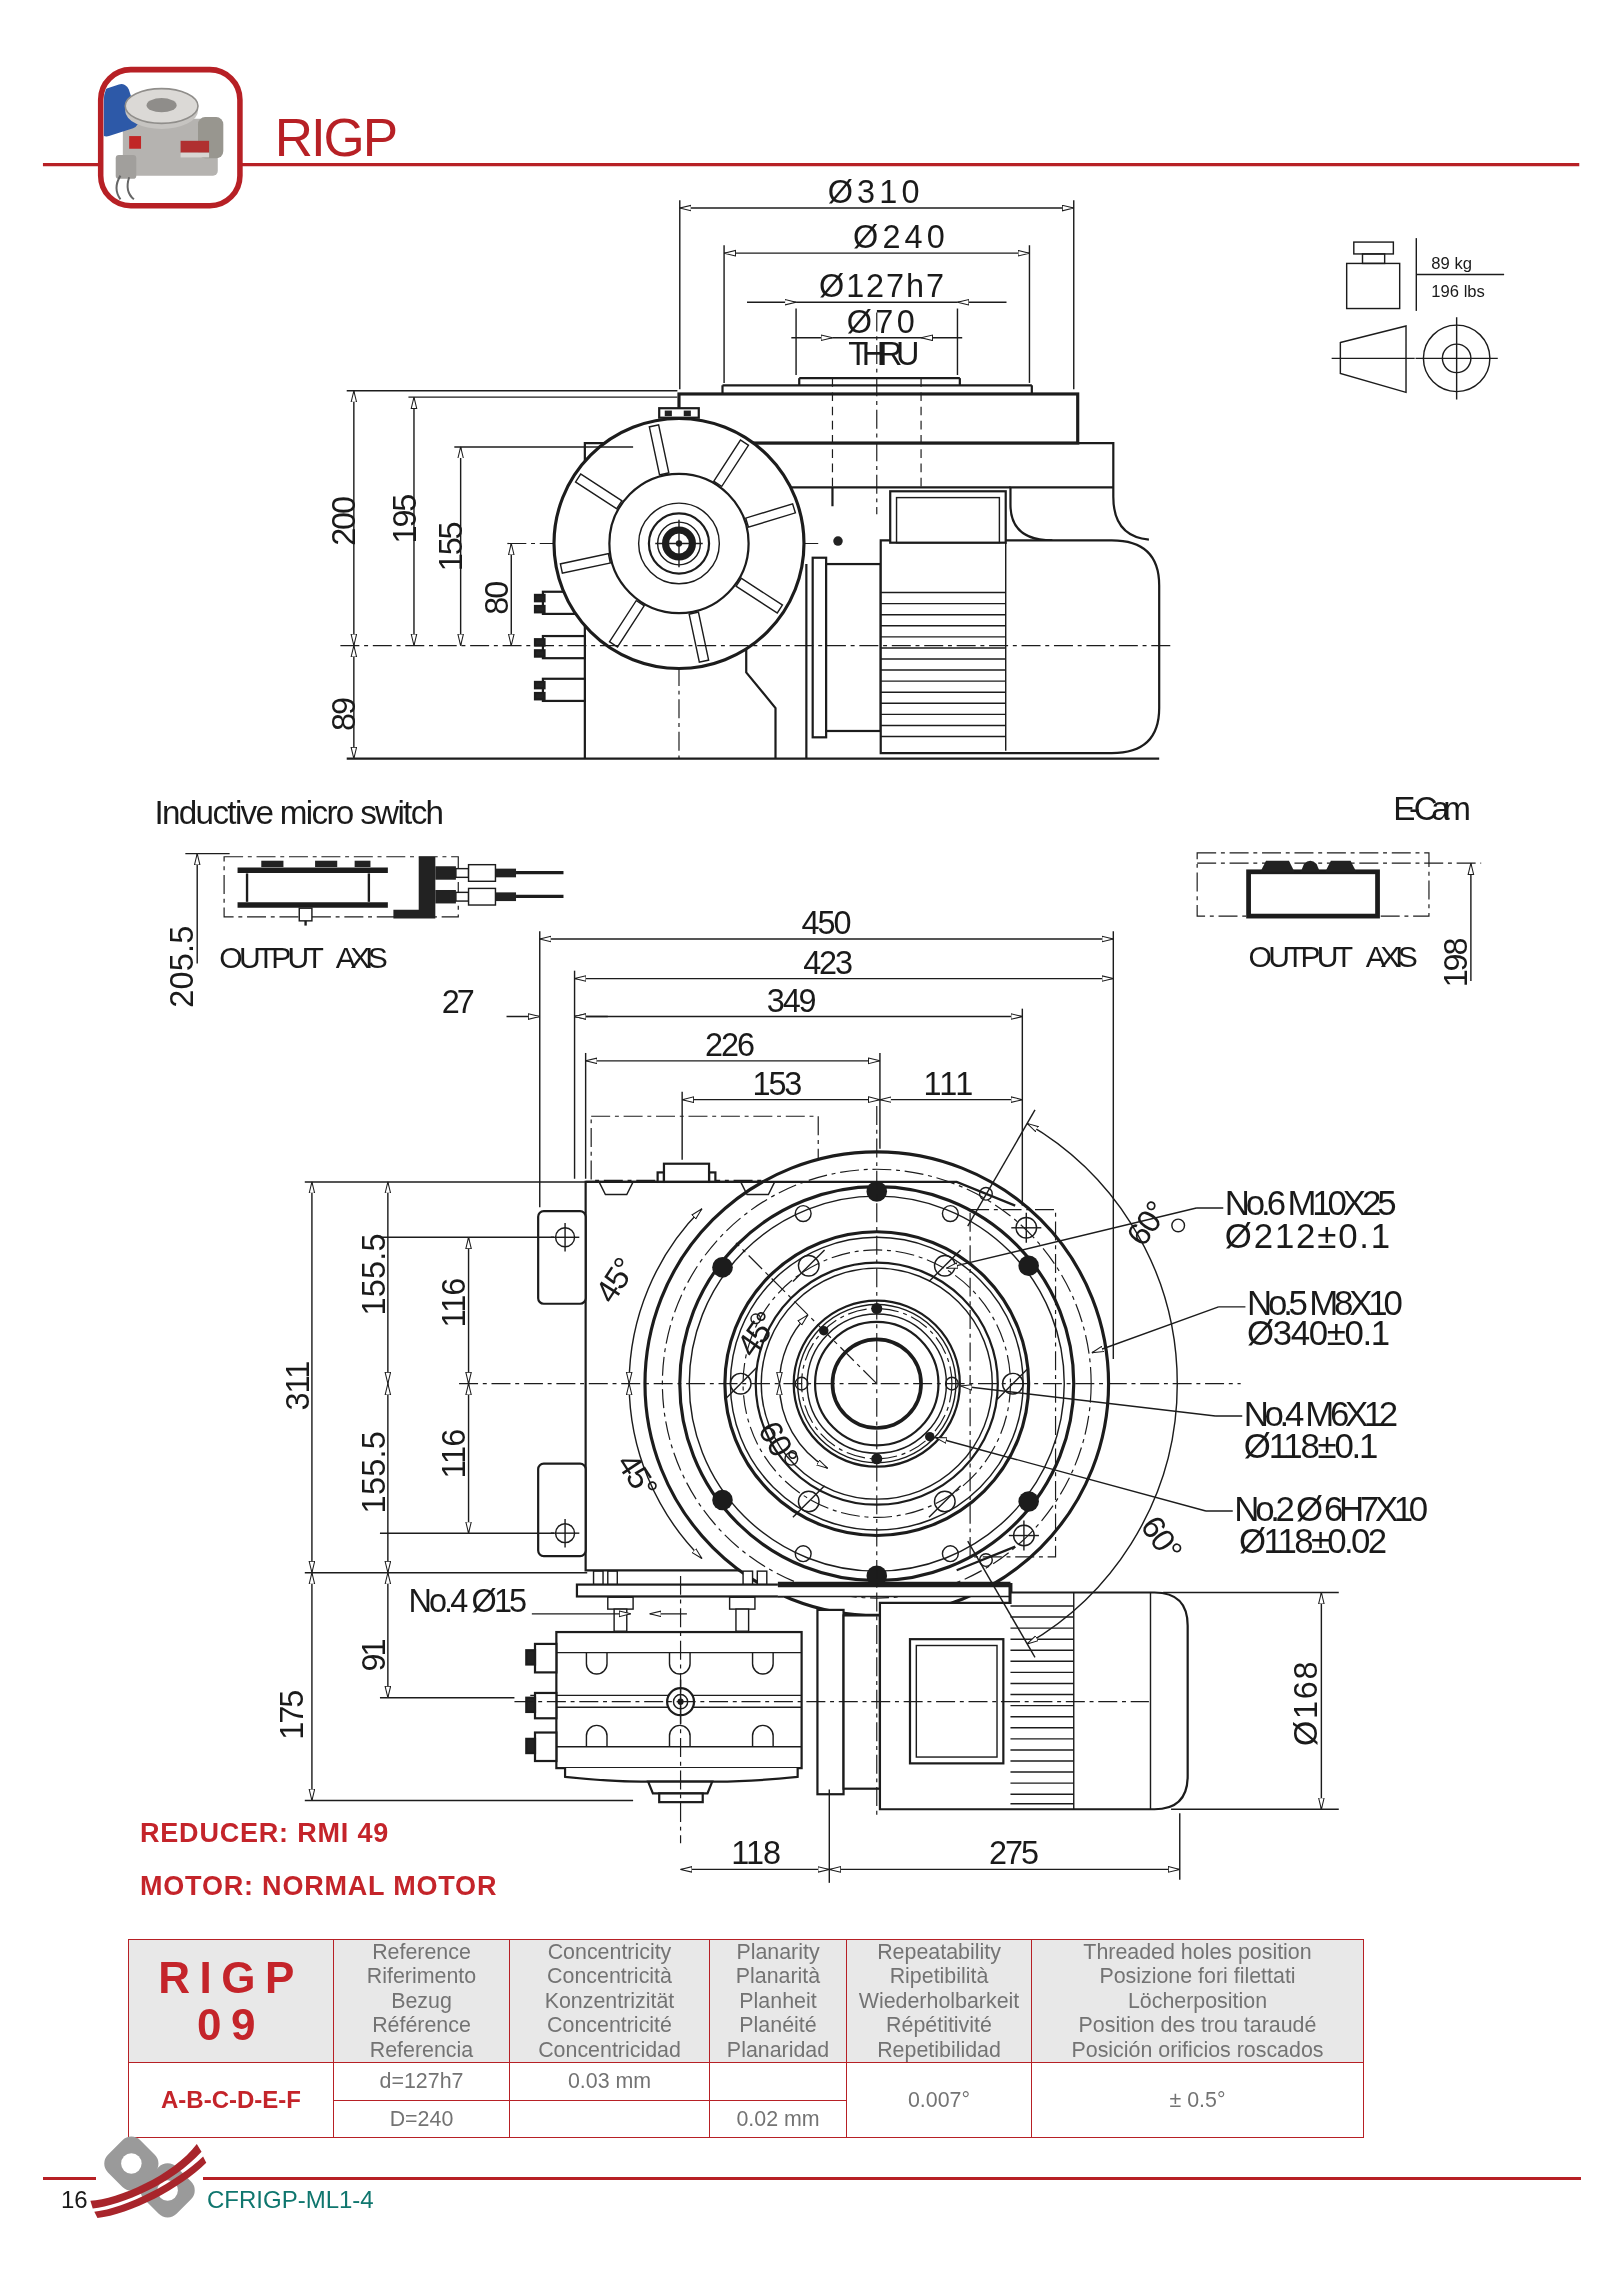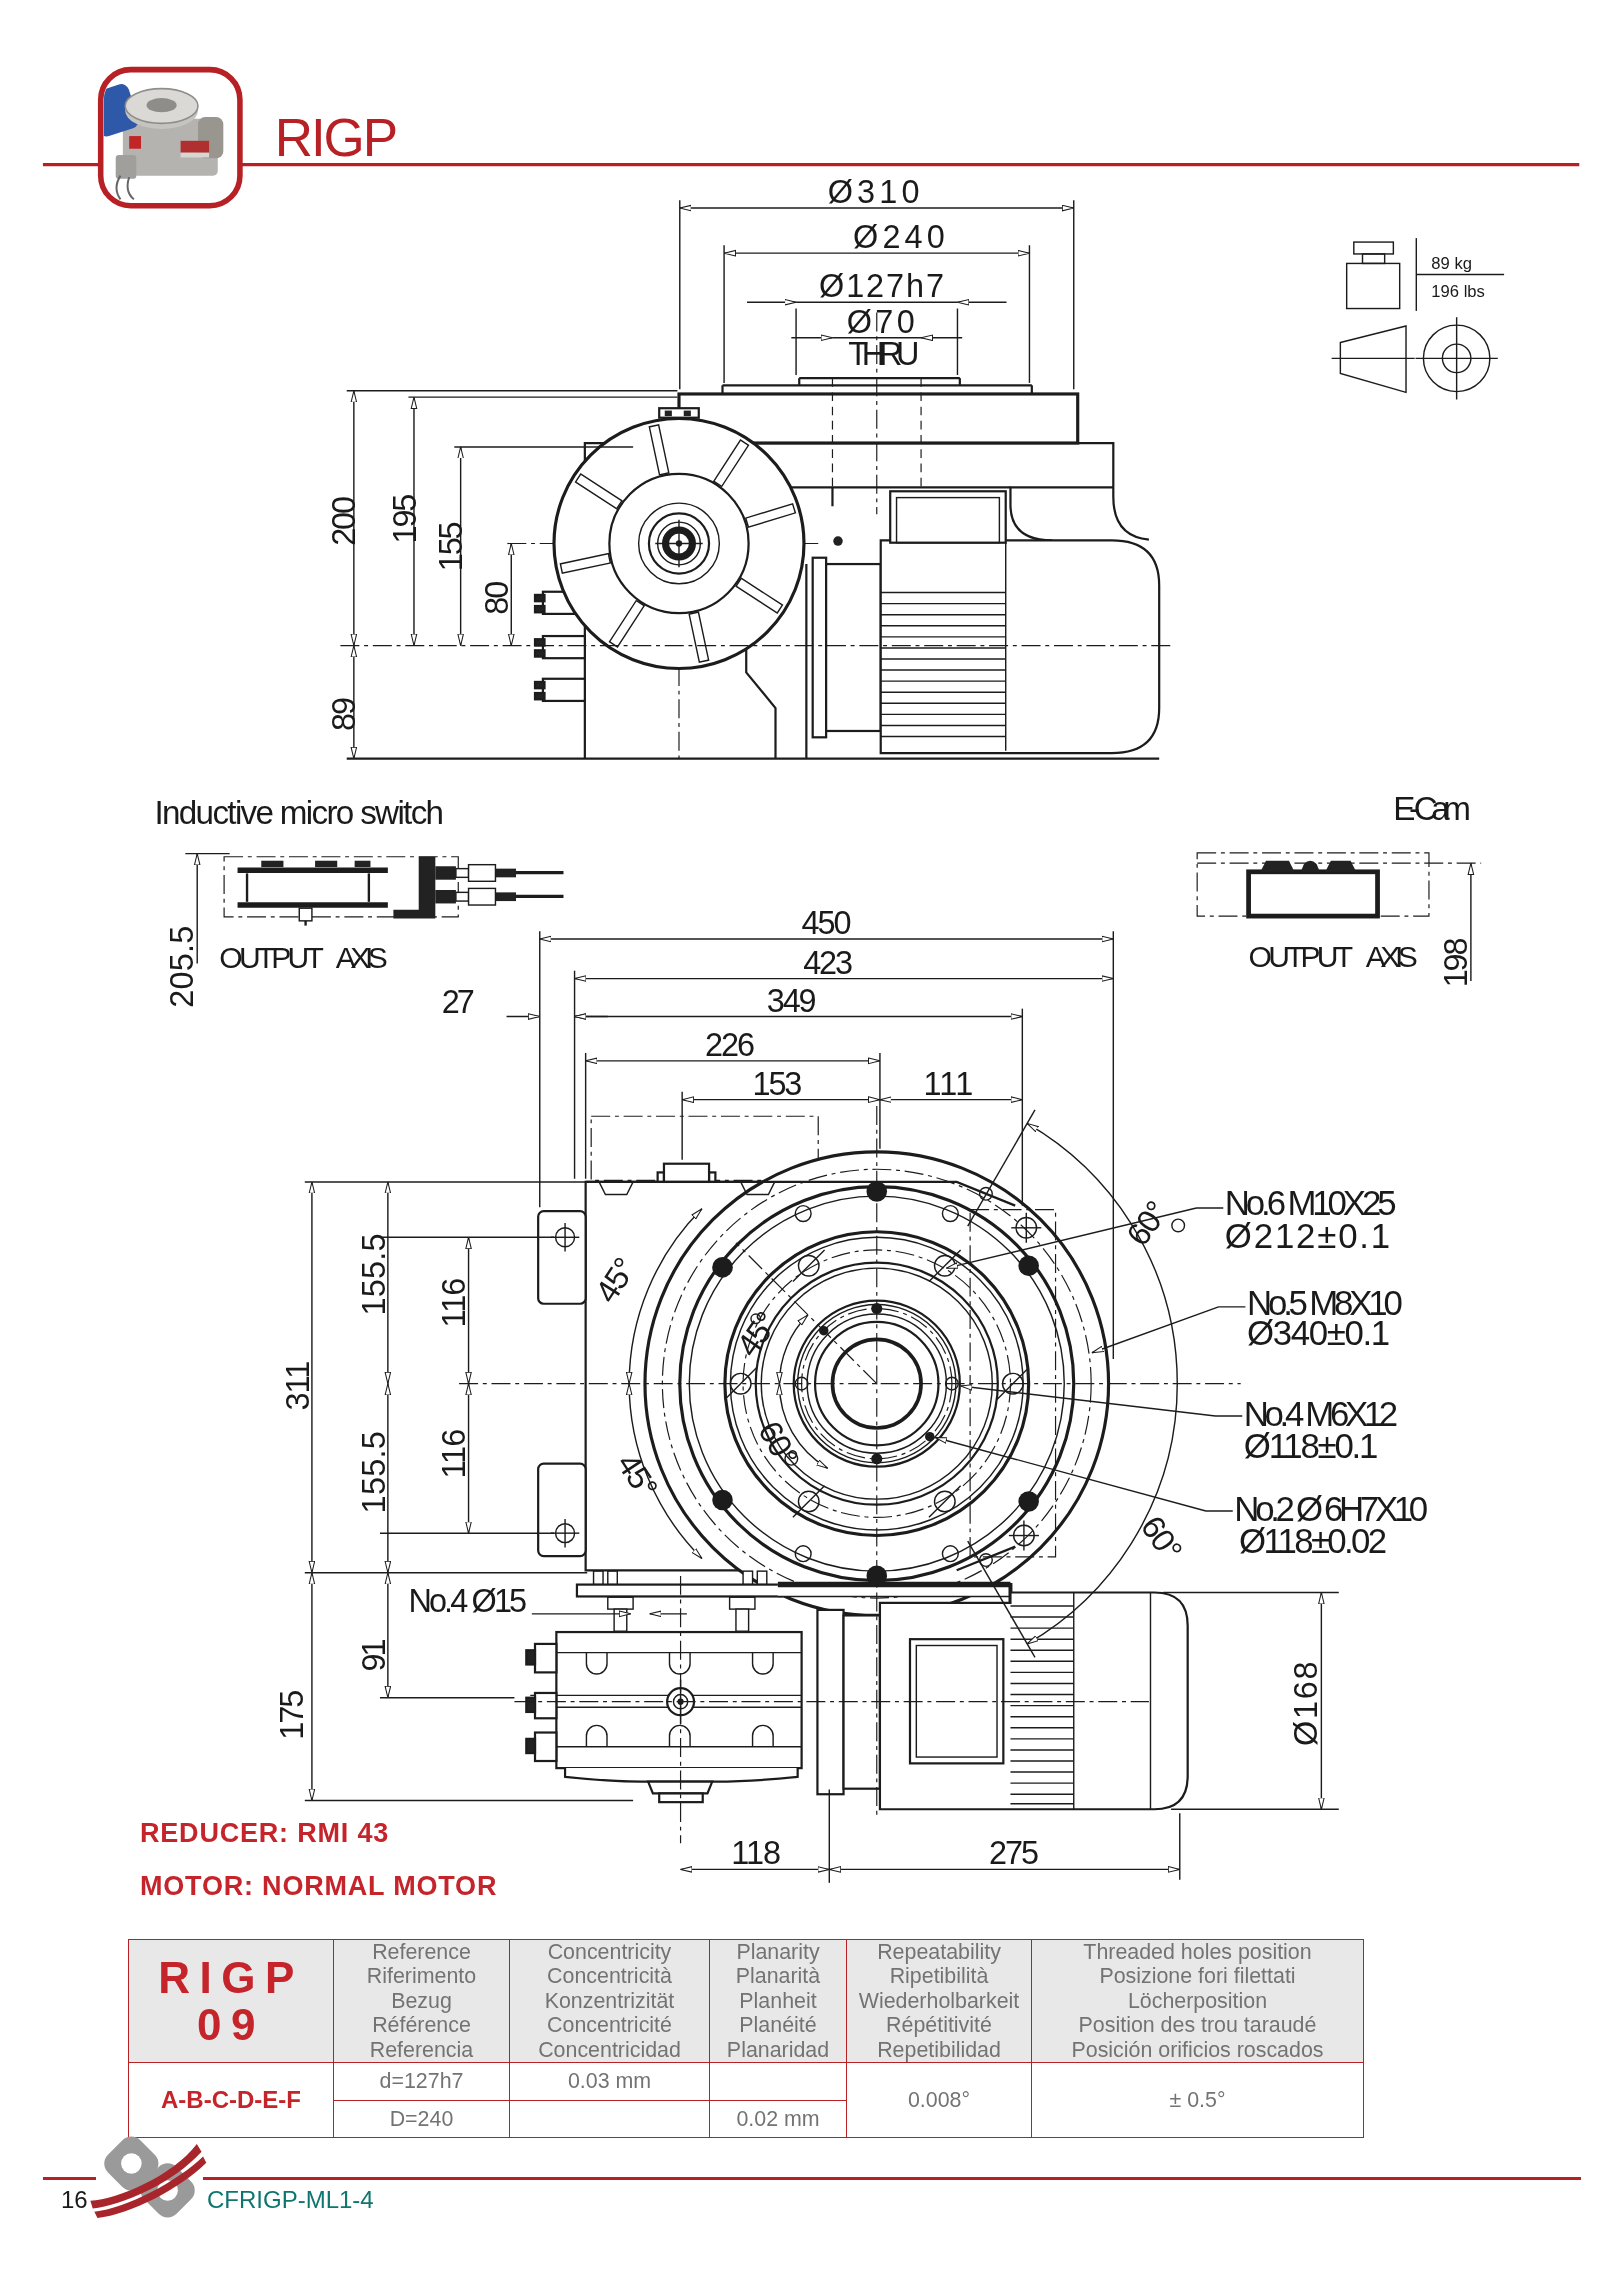--- a/index.html
+++ b/index.html
@@ -695,32 +695,32 @@
 <td class="hd">Concentricity<br>Concentricità<br>Konzentrizität<br>Concentricité<br>Concentricidad</td>
 <td class="hd">Planarity<br>Planarità<br>Planheit<br>Planéité<br>Planaridad</td>
 <td class="hd">Repeatability<br>Ripetibilità<br>Wiederholbarkeit<br>Répétitivité<br>Repetibilidad</td>
 <td class="hd">Threaded holes position<br>Posizione fori filettati<br>Löcherposition<br>Position des trou taraudé<br>Posición orificios roscados</td>
 </tr>
 <tr style="height:38px">
 <td class="big" rowspan="2" style="font-size:24px">A-B-C-D-E-F</td>
 <td>d=127h7</td>
 <td>0.03 mm</td>
 <td></td>
-<td rowspan="2">0.008°</td>
+<td rowspan="2">0.007°</td>
 <td rowspan="2">± 0.5°</td>
 </tr>
 <tr style="height:37px">
 <td>D=240</td>
 <td></td>
 <td>0.02 mm</td>
 </tr>
 </tbody>
     </table>
 
-<div class="redtxt" style="left:140px;top:1818px">REDUCER: RMI 43</div>
+<div class="redtxt" style="left:140px;top:1818px">REDUCER: RMI 49</div>
 
 <div class="redtxt" style="left:140px;top:1871px">MOTOR: NORMAL MOTOR</div>
 
 <div style="position:absolute;left:43px;top:2177px;width:53px;height:3.2px;background:#b72025"></div>
 <div style="position:absolute;left:203px;top:2177px;width:1378px;height:3.2px;background:#b72025"></div>
 
 <div style="position:absolute;left:61px;top:2186px;font-size:24px;color:#1a1a1a">16</div>
 
 <div style="position:absolute;left:207px;top:2186px;font-size:24px;color:#0f766e">CFRIGP-ML1-4</div>
 

